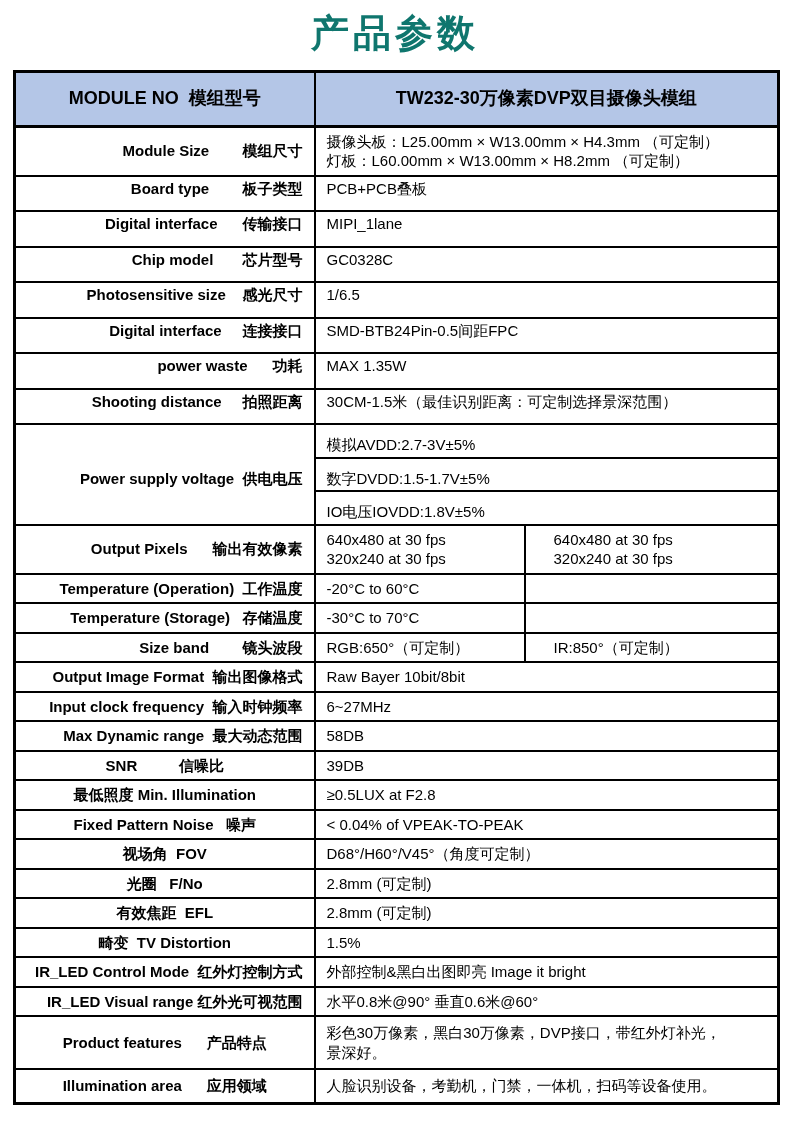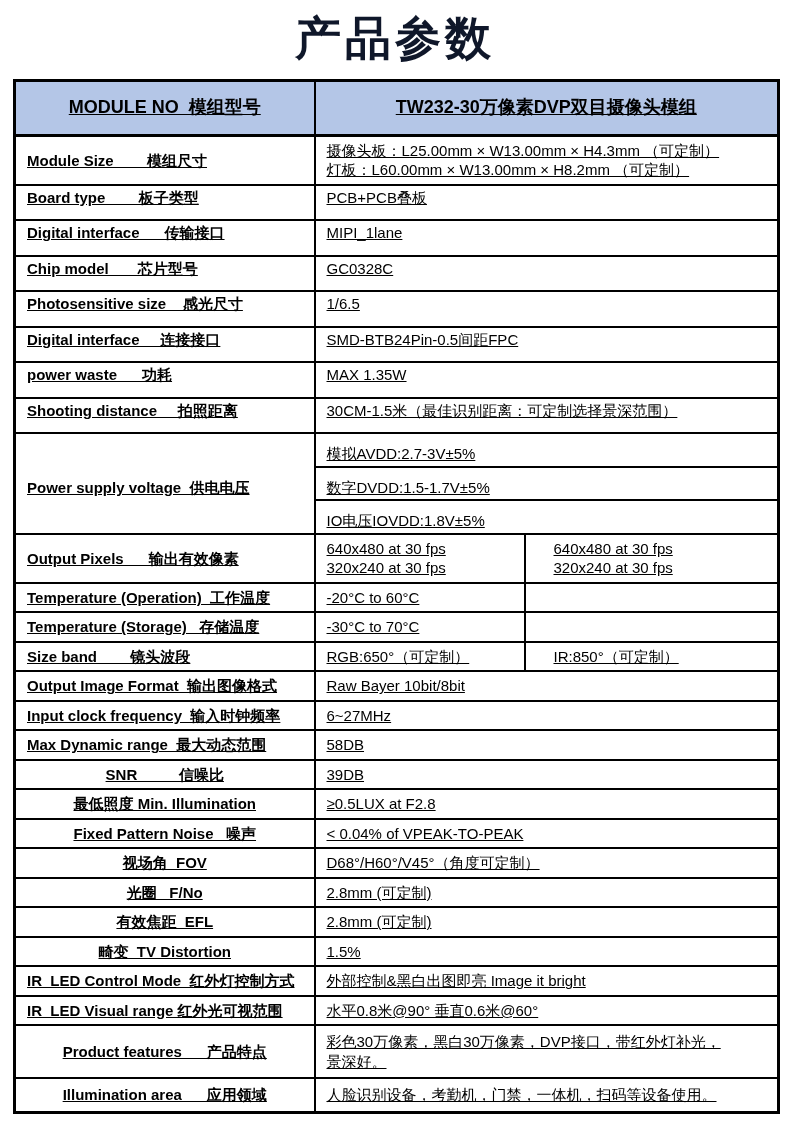--- a/index.html
+++ b/index.html
@@ -3,48 +3,47 @@
 <meta charset="utf-8">
 <style>
   html,body { margin:0; padding:0; background:#ffffff; }
   .page {
     width: 790px; height: 1131px; background:#ffffff; overflow:hidden;
     font-family: "Liberation Sans", "DejaVu Sans", sans-serif;
     color:#000;
   }
   .title-block { text-align:center; padding-top:12px; }
   .page-title {
-    font-size:46px; font-weight:bold; color:#0f172a;
+    font-size:38px; font-weight:bold; color:#0f766e;
     letter-spacing:4px; line-height:1.15;
   }
   .page-subtitle {
     font-size:18px; font-weight:bold; color:#2f4f7c;
     letter-spacing:1px; margin-top:1px;
   }
   table.spec {
     margin:14px 13px 8px 13px;
     width:764px;
     border-collapse:collapse;
     table-layout:fixed;
     border:3px solid #000;
-    text-decoration:underline;
   }
   col.c1 { width:300px; }
   col.c2 { width:210px; }
   col.c3 { width:254px; }
   td {
     border:2px solid #000;
     font-size:15px;
     line-height:1.3;
     padding:4px 11px;
     vertical-align:middle;
     white-space:pre-wrap;
     word-break:break-word;
   }
-  td.label { font-weight:bold; }
+  td.label { font-weight:bold;text-align:right; }
   td.center { text-align:center; }
   tr.header-row td {
     background:#b4c6e7;
     font-weight:bold;
     font-size:18px;
     text-align:center;
     height:44px;
     border-bottom:3px solid #000;
   }
   tr.compact td { padding-top:2px; padding-bottom:12px; }

